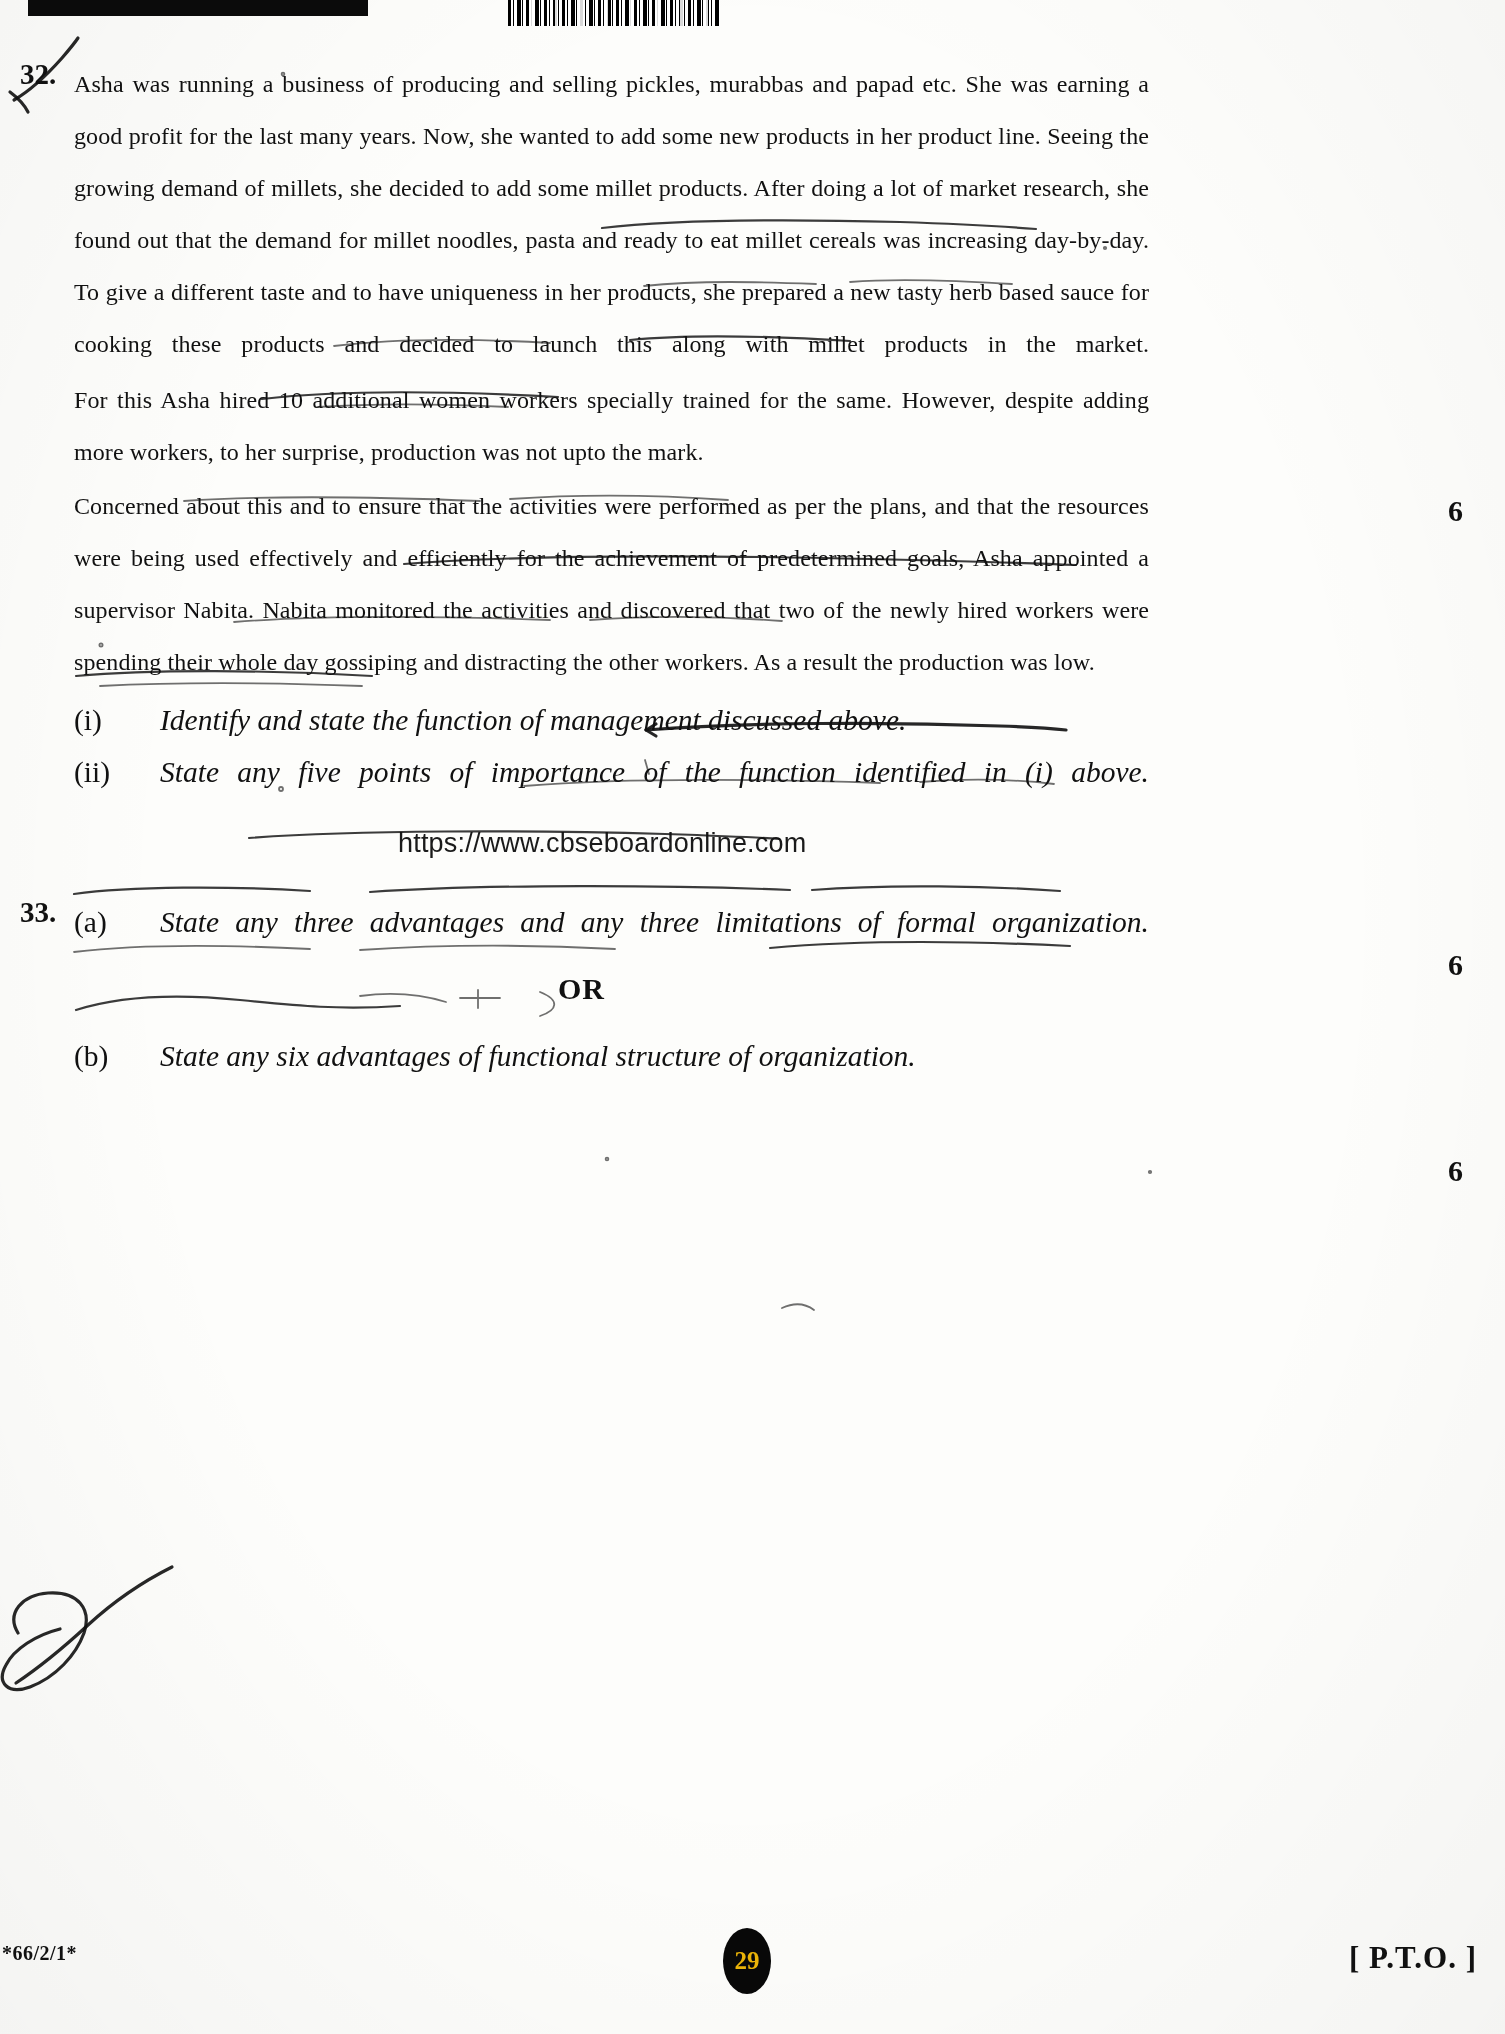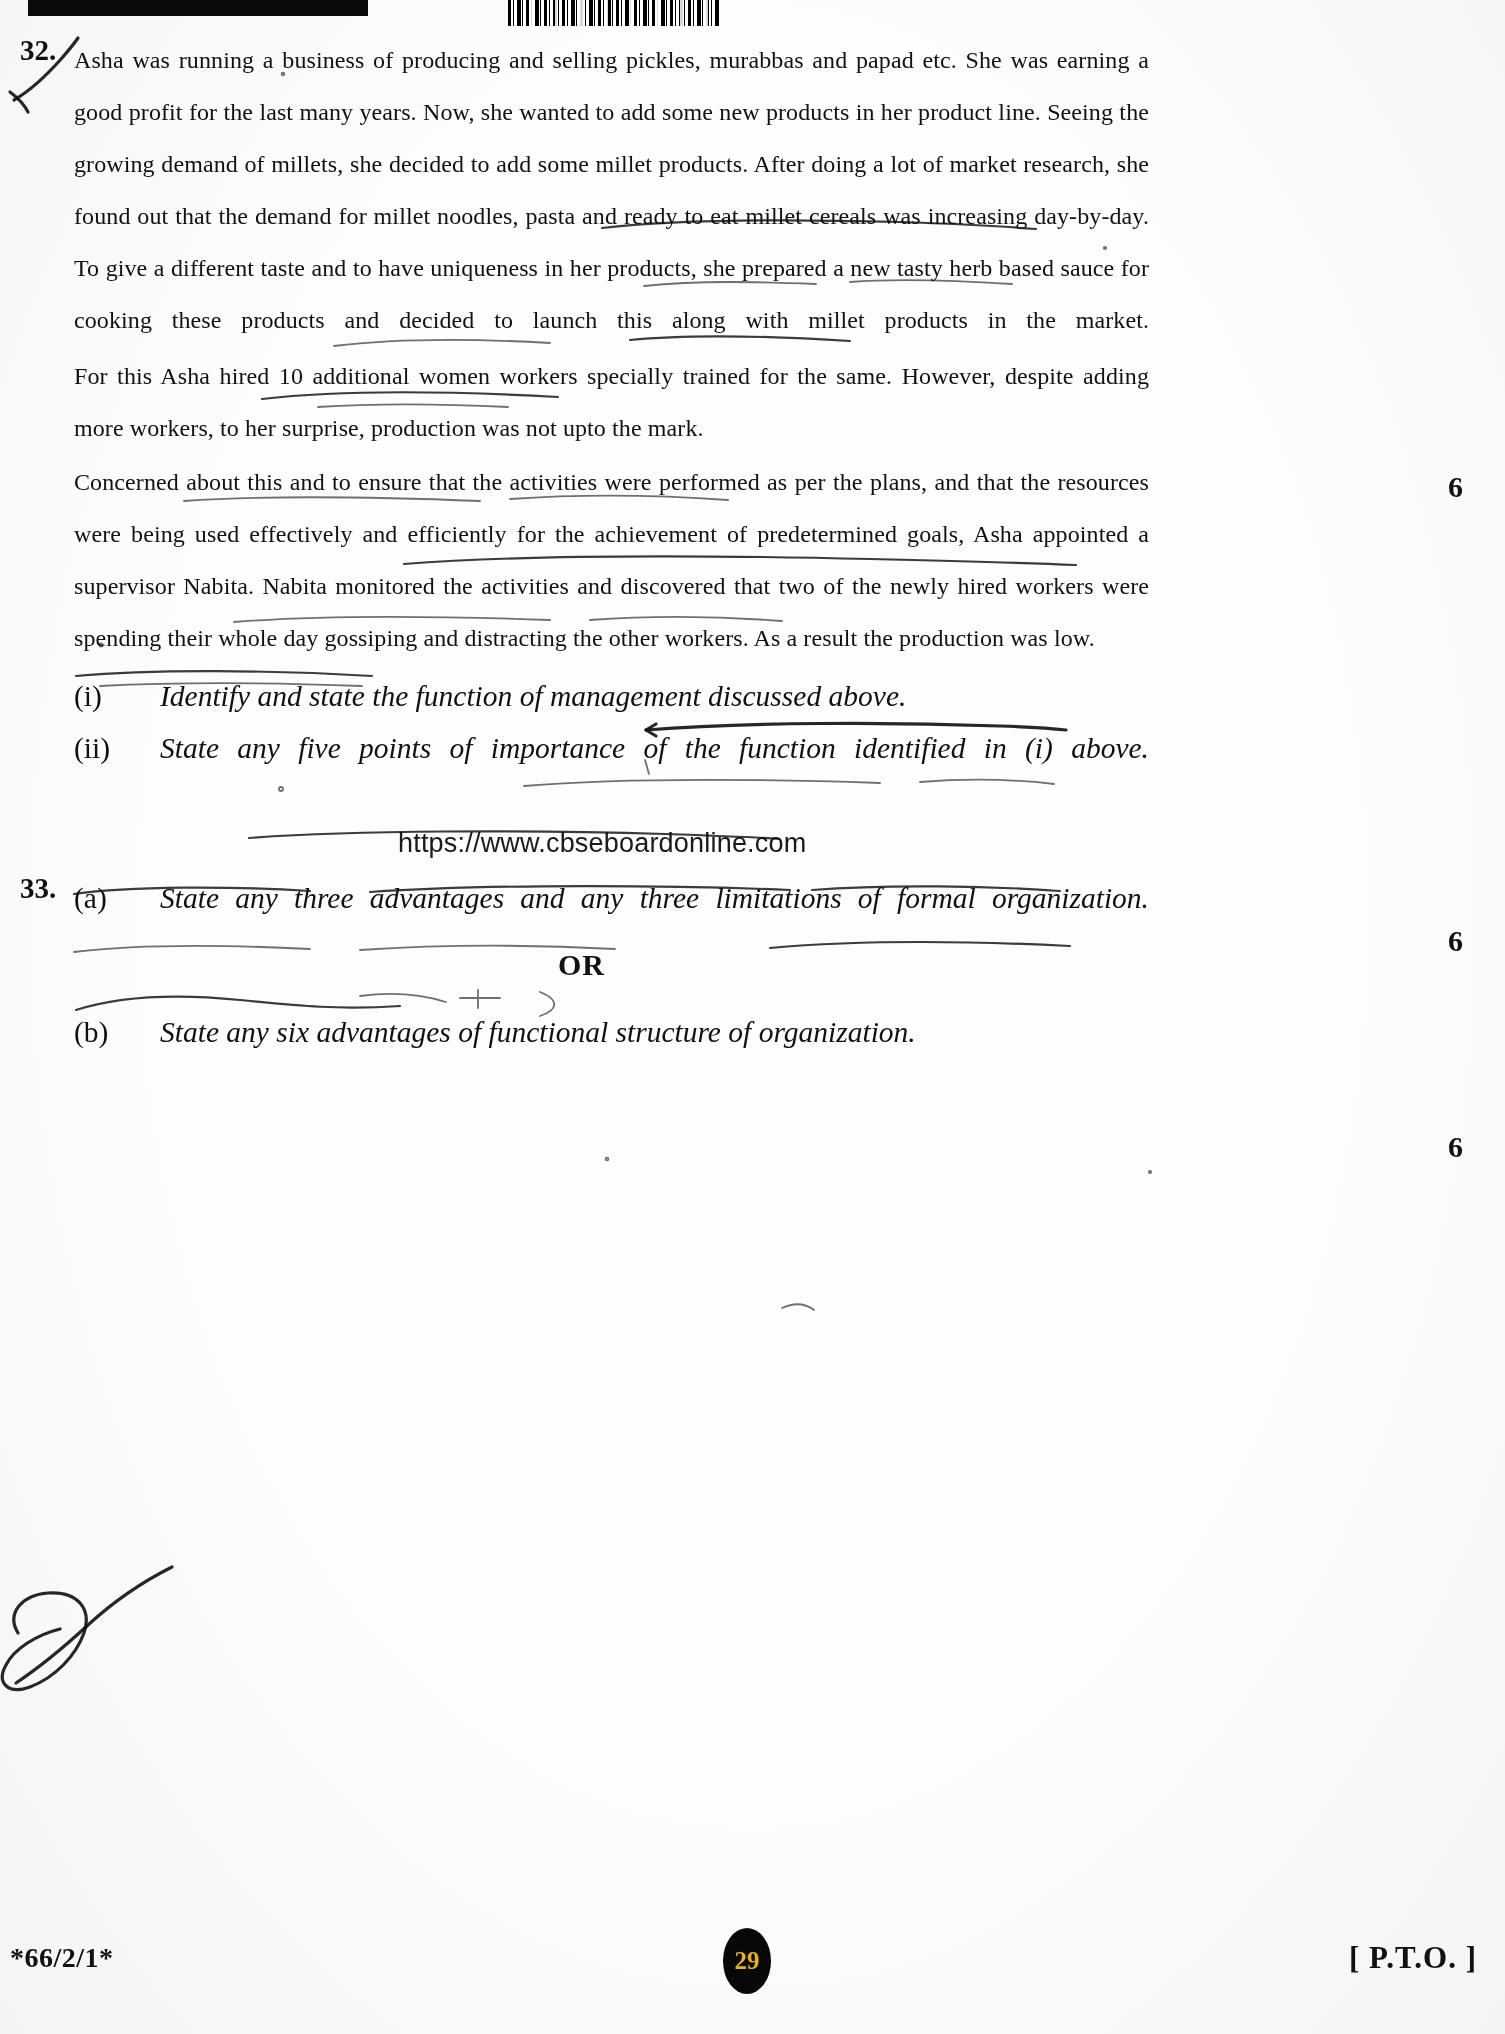--- a/index.html
+++ b/index.html
@@ -161,23 +161,23 @@
   
   .footer {
     position: absolute;
     left: 0;
     bottom: 36px;
     width: 1505px;
     height: 70px;
   }
   .footer-code {
     position: absolute;
-    left: 10px;
+    left: 2px;
     top: 14px;
-    font-size: 28px;
+    font-size: 20px;
     font-weight: 700;
     font-family: "Liberation Serif", serif;
     letter-spacing: 0.5px;
   }
   .page-badge {
     position: absolute;
     left: 723px;
     top: 0px;
     width: 48px;
     height: 66px;
@@ -227,21 +227,21 @@
 
 <div class="page">
 
   <div class="top-strip">
     <div class="black-bar"></div>
     <div class="barcode"></div>
   </div>
 
   <div class="body-area">
 
-    <div class="q-block" style="margin-top: 0;">
+    <div class="q-block" style="margin-top: 24px;">
       <div class="q-num">32.</div>
       <div class="q-body">
 
         <p class="para para-justify-all">Asha was running a business of producing and selling pickles, murabbas and papad etc. She was earning a good profit for the last many years. Now, she wanted to add some new products in her product line. Seeing the growing demand of millets, she decided to add some millet products. After doing a lot of market research, she found out that the demand for millet noodles, pasta and ready to eat millet cereals was increasing day-by-day. To give a different taste and to have uniqueness in her products, she prepared a new tasty herb based sauce for cooking these products and decided to launch this along with millet products in the market.</p>
 
         <p class="para" style="margin-top: 4px;">For this Asha hired 10 additional women workers specially trained for the same. However, despite adding more workers, to her surprise, production was not upto the mark.</p>
 
         <p class="para" style="margin-top: 2px;">Concerned about this and to ensure that the activities were performed as per the plans, and that the resources were being used effectively and efficiently for the achievement of predetermined goals, Asha appointed a supervisor Nabita. Nabita monitored the activities and discovered that two of the newly hired workers were spending their whole day gossiping and distracting the other workers. As a result the production was low.</p>
 
         <div class="subitem" style="margin-top: 6px;">

